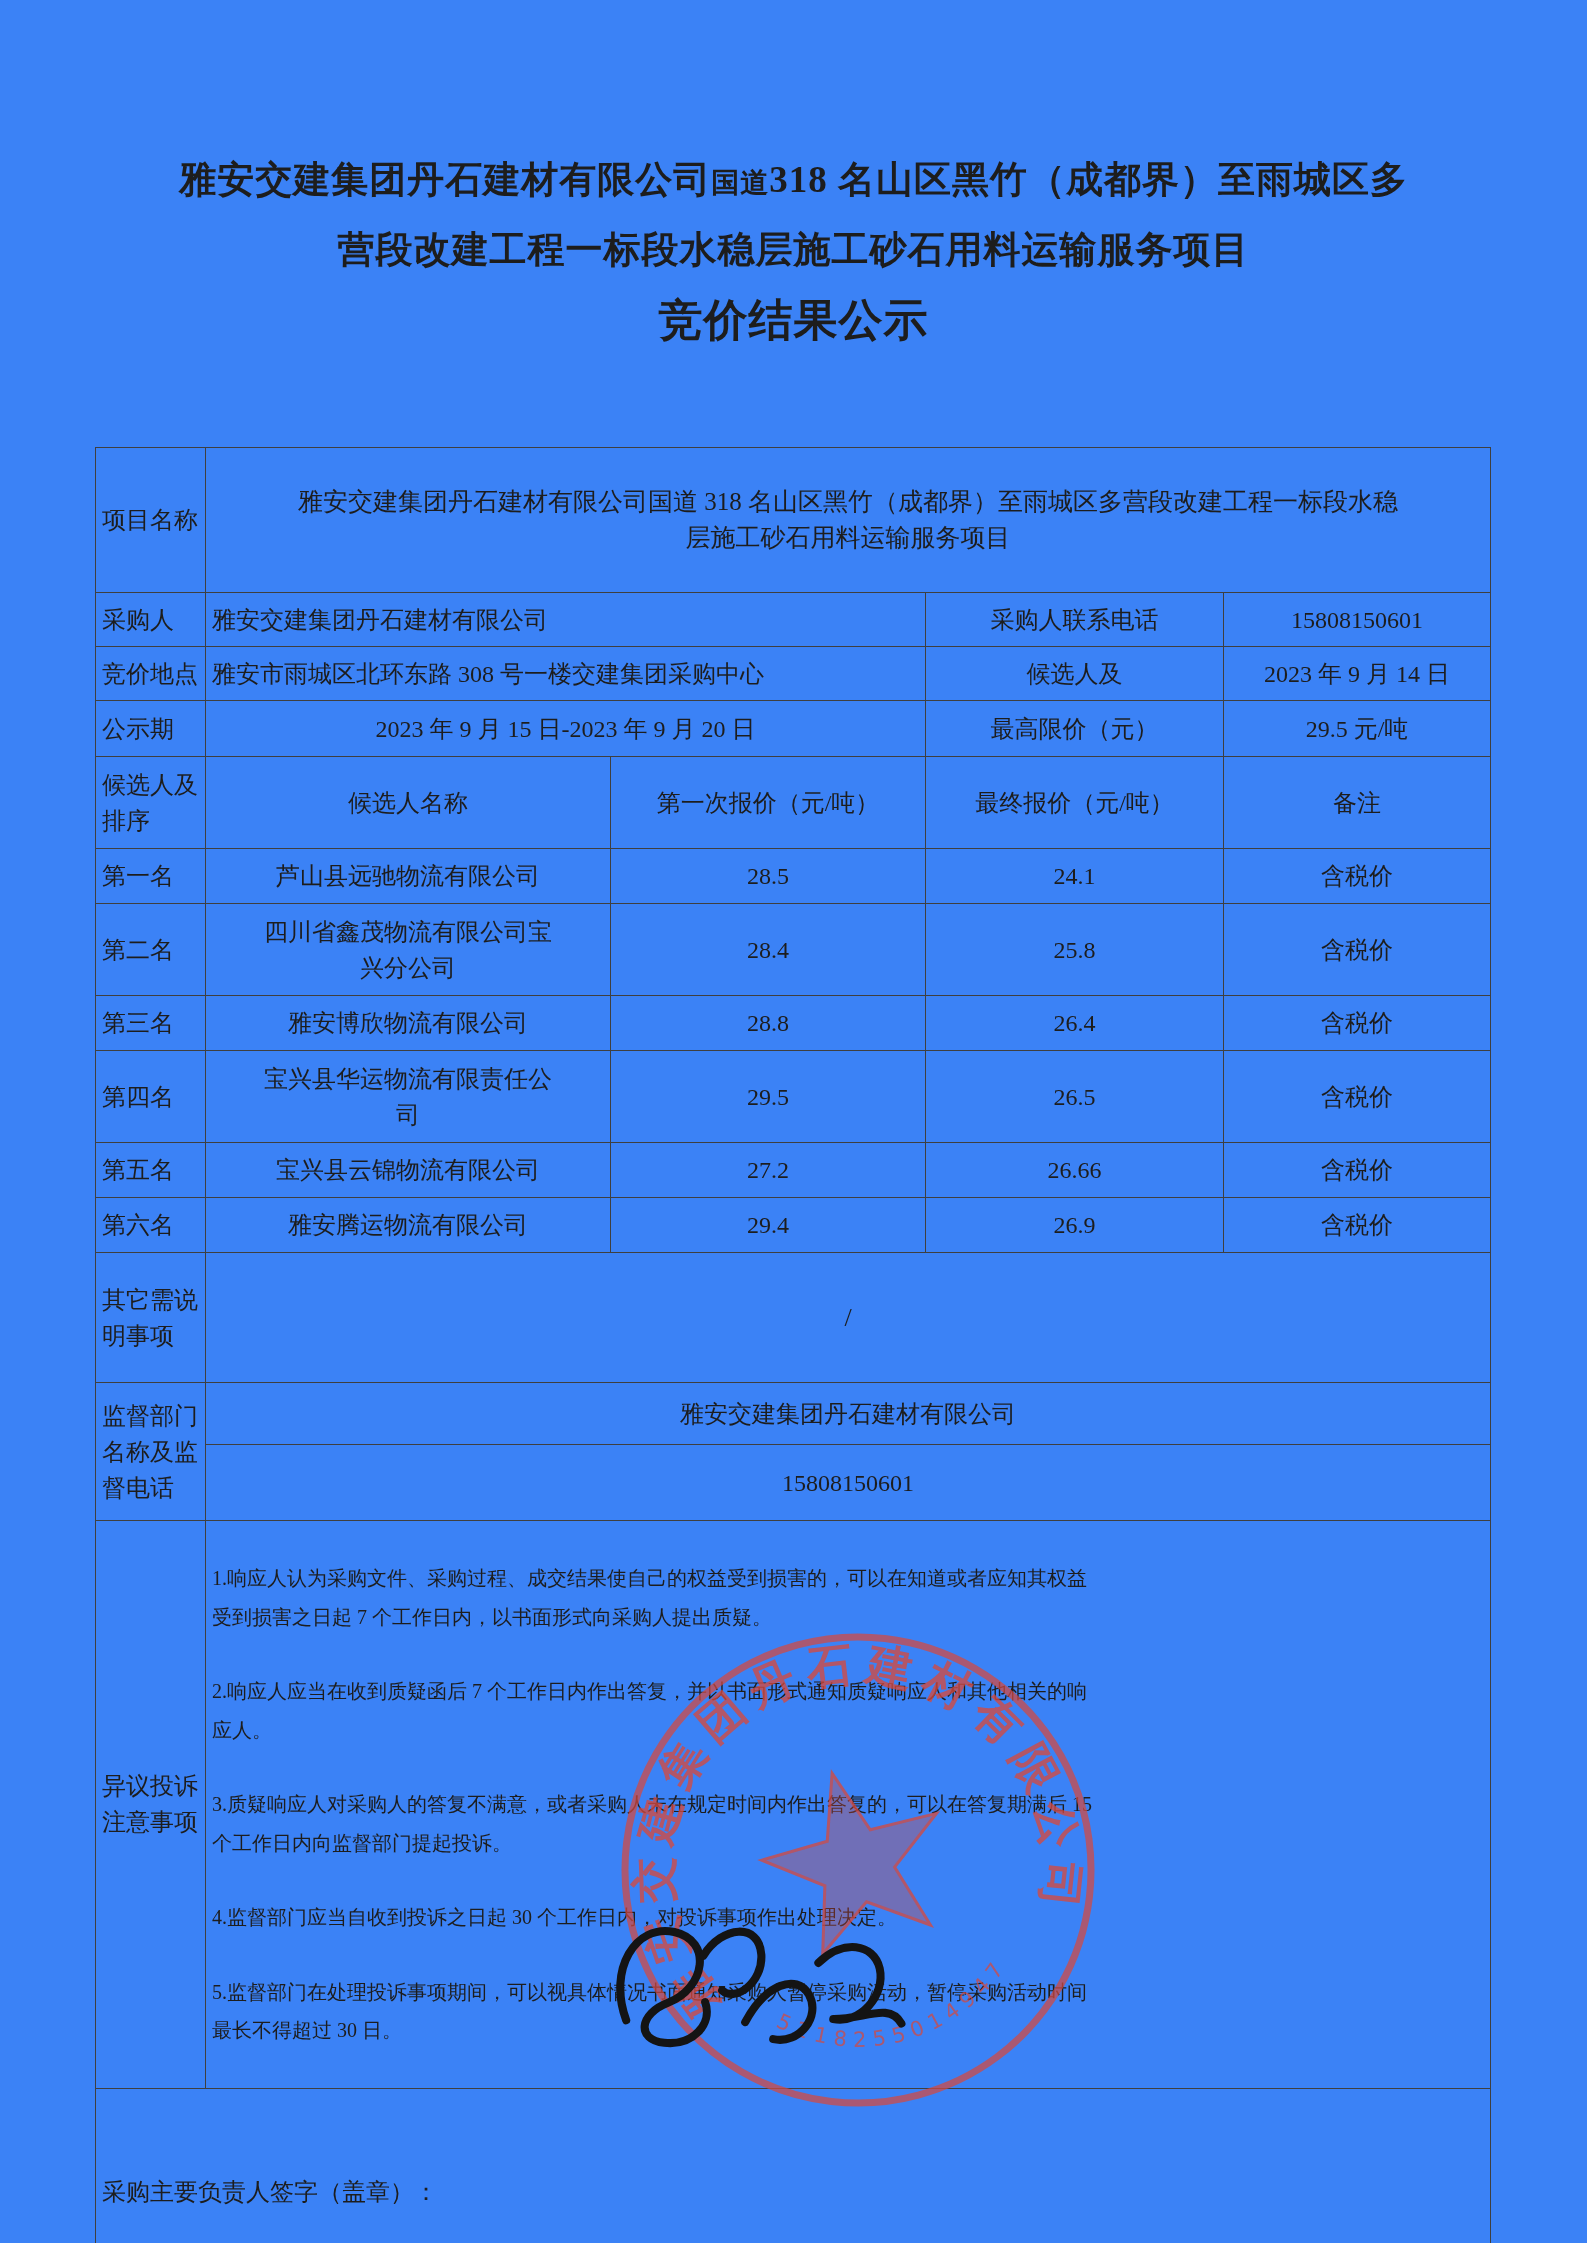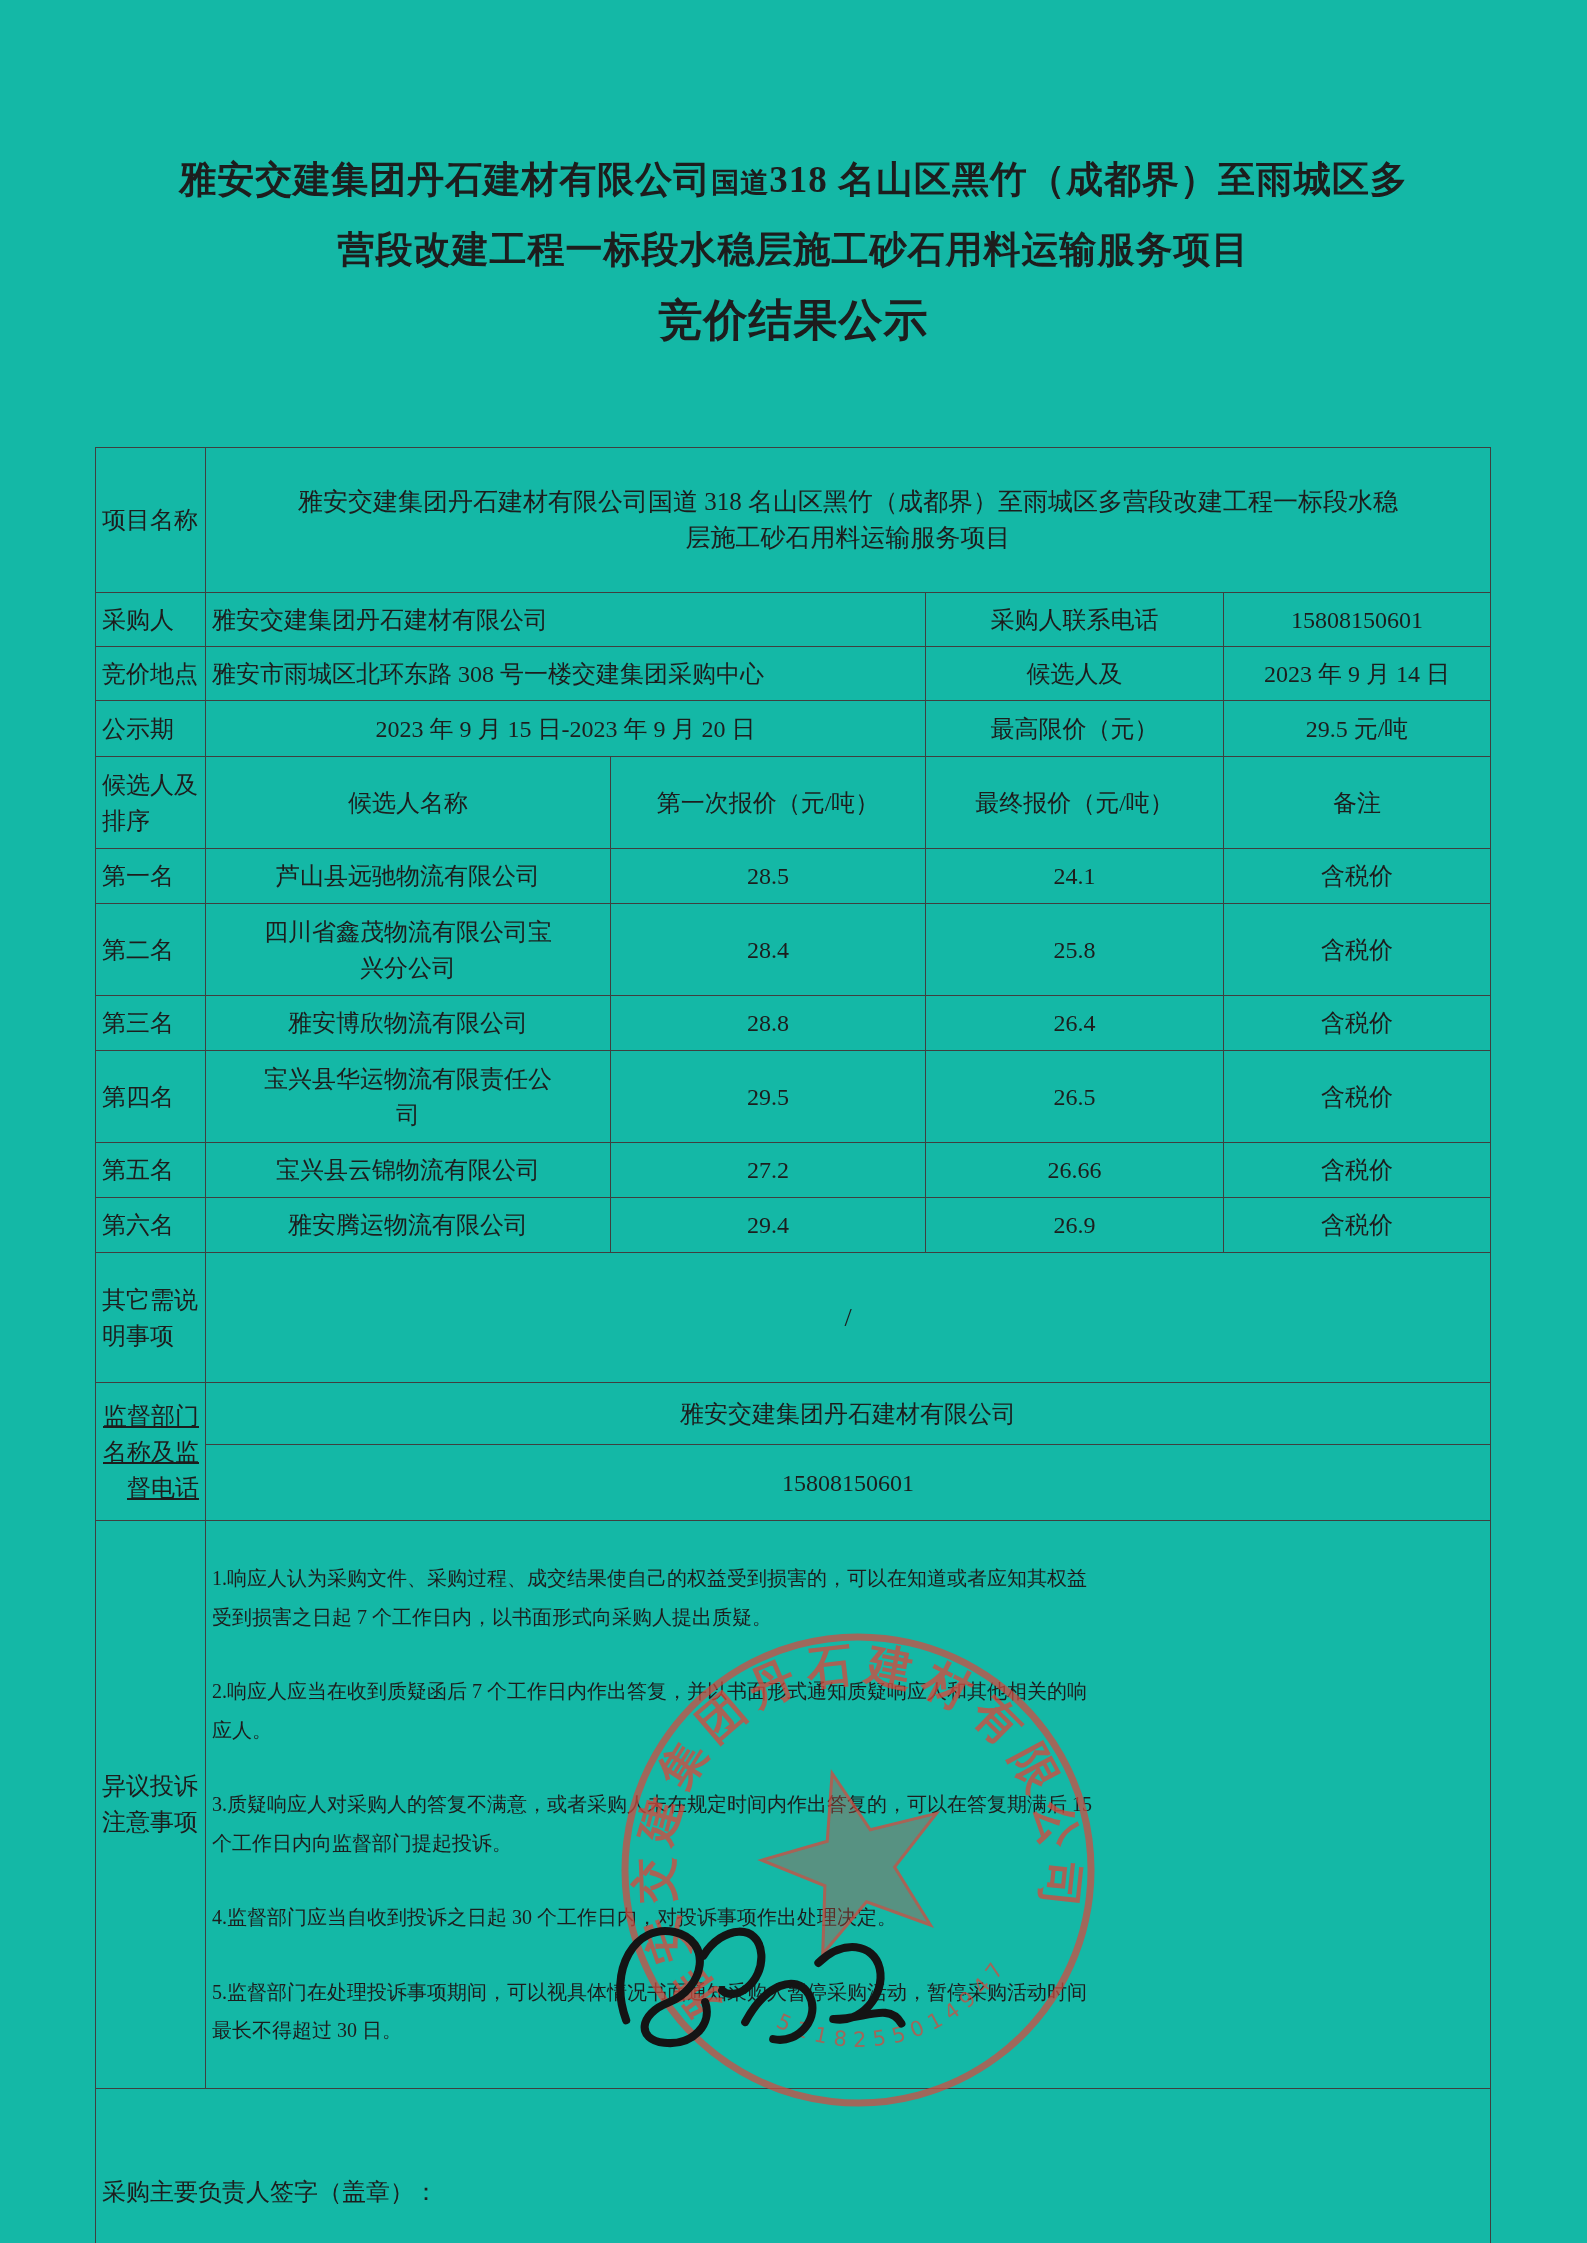--- a/index.html
+++ b/index.html
@@ -1,20 +1,20 @@
 <!DOCTYPE html>
 <html><head>
 <meta charset="utf-8">
 <style>
   html,body{margin:0;padding:0;background:#ffffff;}
   .page{
     position:relative;
     width:1587px;
     height:2243px;
-    background:#14b8a6;
+    background:#3b82f6;
     font-family:"Liberation Serif","DejaVu Serif",serif;
     color:#1d1d1d;
     overflow:hidden;
   }
   
   .doc-title{
     position:absolute;
     top:146px; left:55px; right:55px;
     text-align:center;
     font-weight:bold;
@@ -34,21 +34,21 @@
     font-size:24px;
   }
   table.result-table td{
     border:1px solid #3f3f3f;
     padding:2px 6px;
     vertical-align:middle;
     white-space:pre-line;
     line-height:36px;
   }
   td.lab{text-align:left; padding-left:7px; padding-right:3px;}
-  td.lab-center{text-align:right; padding-left:3px;text-decoration:underline;}
+  td.lab-center{text-align:left; padding-left:3px;}
   td.center{text-align:center;}
   td.left{text-align:left; padding-left:9px;}
   td.project-val{
     font-weight:normal;
     text-align:center;
     font-size:25px;
     line-height:46px;
   }
   td.slash-cell{font-size:26px;}
   td.obj-cell{

